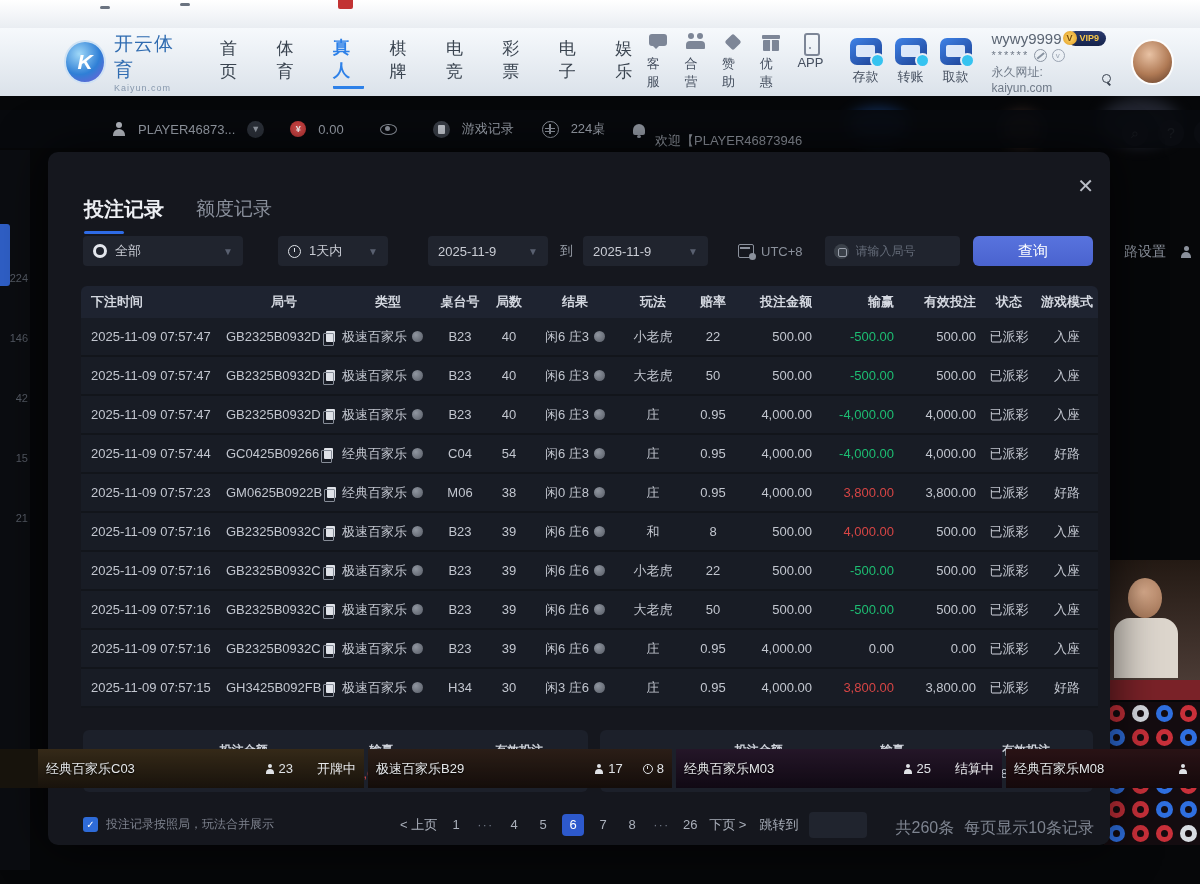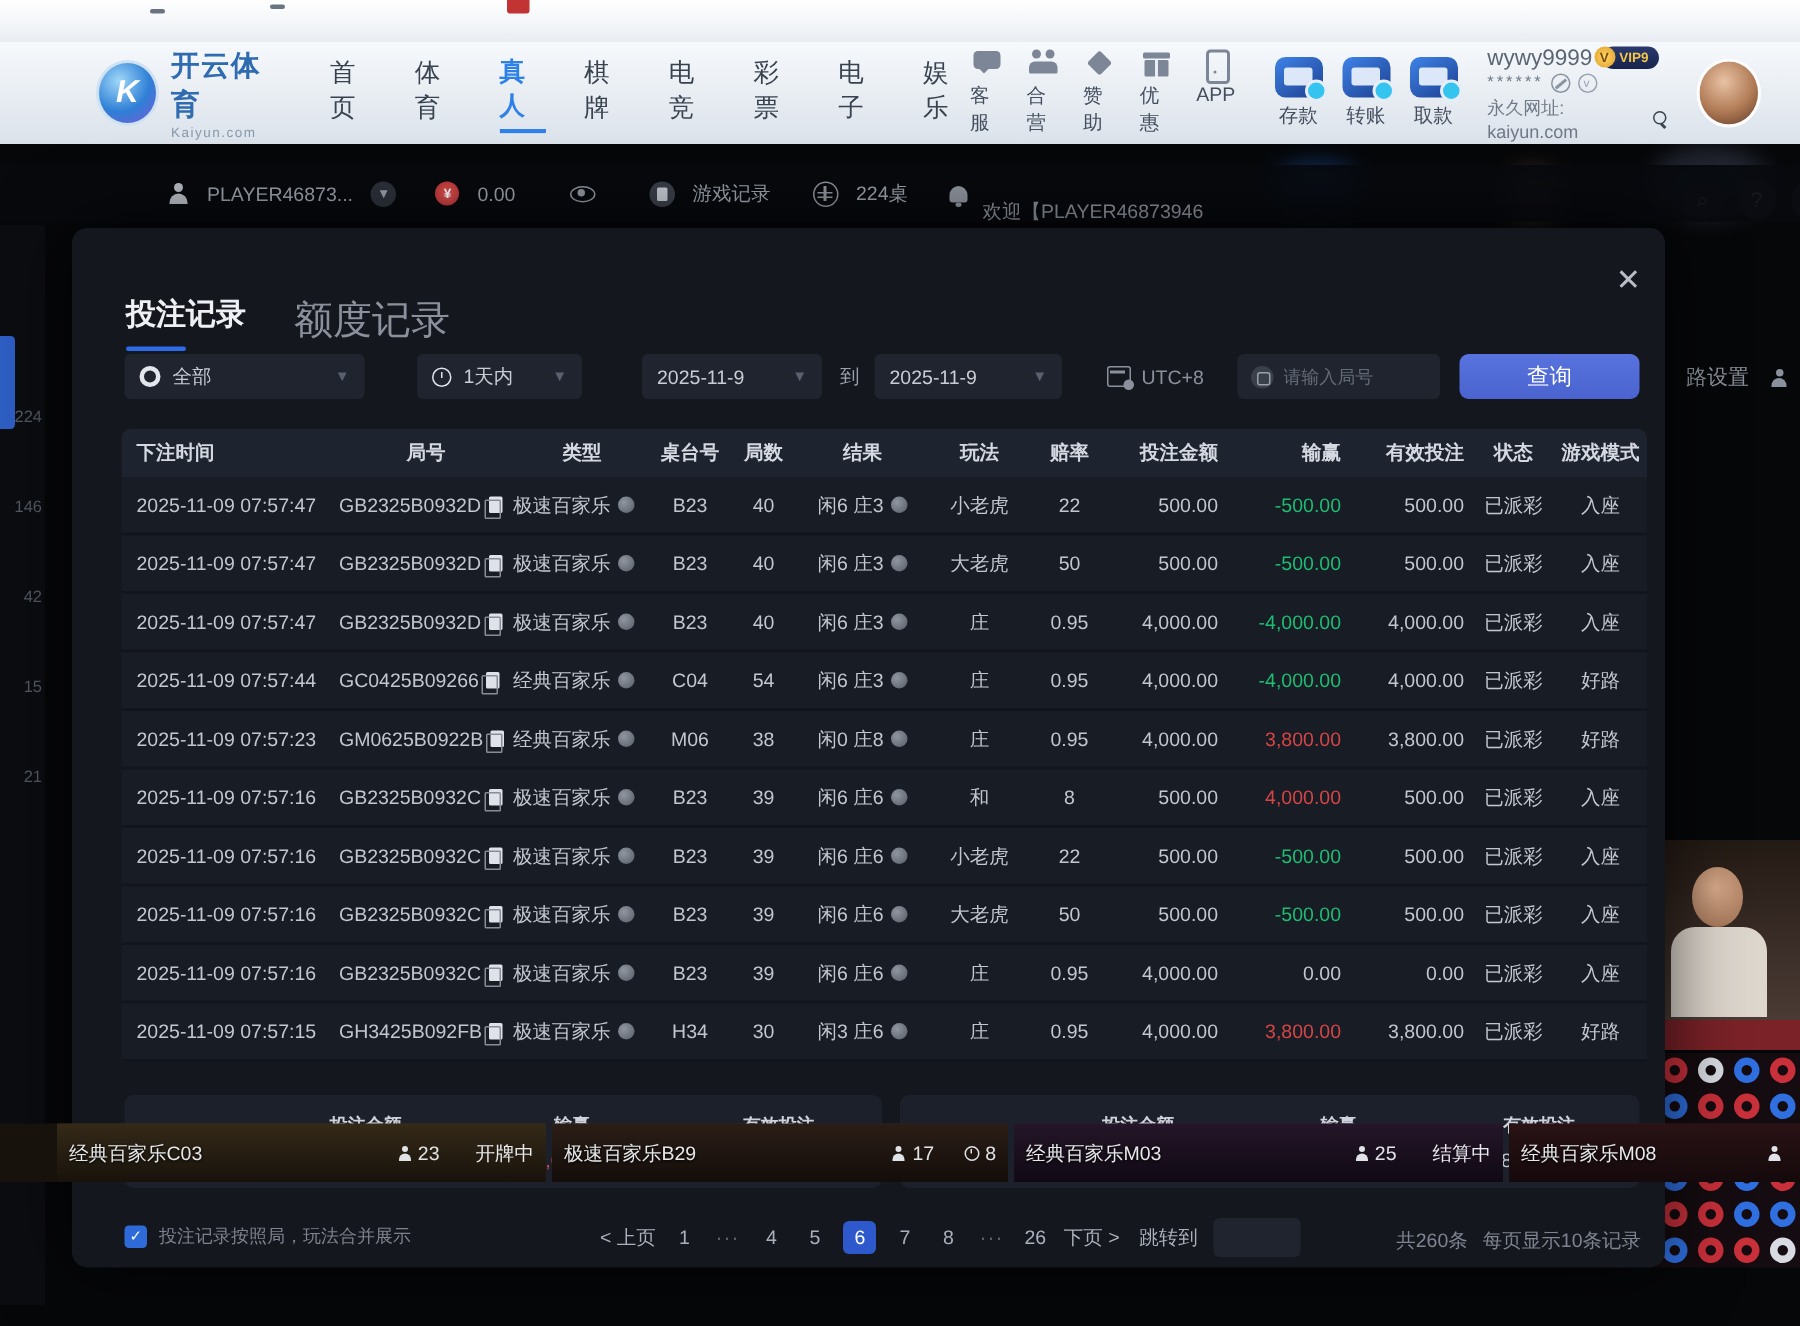--- a/index.html
+++ b/index.html
@@ -8,21 +8,21 @@
 
 
 .top-strip{position:absolute;top:0;left:0;width:1200px;height:28px;background:linear-gradient(#ffffff,#e9edf2)}
 .ts-mark{position:absolute;top:6px;width:10px;height:3px;background:#6a7380;border-radius:2px}
 .ts-badge{position:absolute;top:0;left:338px;width:15px;height:9px;background:#c23333;border-radius:0 0 2px 2px}
 
 
 .navbar{position:absolute;top:28px;left:0;width:1200px;height:68px;background:linear-gradient(#f6f9fc,#dbe2ea);display:flex;align-items:center;padding:0 26px 0 64px}
 .logo{display:flex;align-items:center;gap:8px;margin-right:30px}
 .logo-mark{width:44px;height:44px;border-radius:50%;background:radial-gradient(circle at 35% 30%,#9fd8f8,#2f7fd6 55%,#7b5bd6);display:flex;align-items:center;justify-content:center;color:#fff;font-weight:bold;font-size:21px;font-style:italic;border:2px solid #cfe2f4}
-.logo-txt .l1{font-size:19px;font-weight:bold;color:#2f6bb0;letter-spacing:1px}
+.logo-txt .l1{font-size:19px;font-weight:normal;color:#2f6bb0;letter-spacing:1px}
 .logo-txt .l2{font-size:9px;color:#8798ad;letter-spacing:1px}
 .nav-menu{display:flex;gap:25px;align-items:center}
 .nav-item{font-size:17px;color:#39434f;cursor:pointer;padding-bottom:4px}
 .nav-item.active{color:#2e81e8;font-weight:bold;border-bottom:3px solid #2e81e8;border-radius:1px}
 .nav-right{margin-left:auto;display:flex;align-items:center;gap:16px}
 .qa,.wa{display:flex;flex-direction:column;align-items:center;gap:3px;cursor:pointer}
 .qa-label,.wa-label{font-size:13px;color:#444e5e}
 .qi{width:22px;height:19px;position:relative}
 .qi::before,.qi::after{content:"";position:absolute}
 .qi-chat::before{left:2px;top:1px;width:18px;height:12px;background:#7d8697;border-radius:3px}
@@ -91,21 +91,21 @@
 .ic-grid{width:17px;height:17px;border:1.5px solid #8f959f;border-radius:50%;position:relative;margin-left:16px}
 .ic-grid::before{content:"";position:absolute;left:2px;top:6px;width:10px;height:1.5px;background:#8f959f;box-shadow:0 3px 0 #8f959f}
 .ic-grid::after{content:"";position:absolute;left:6.5px;top:2px;width:1.5px;height:10px;background:#8f959f}
 .ic-bell{width:12px;height:11px;background:#8f959f;border-radius:6px 6px 2px 2px;position:relative;margin-left:16px}
 .ic-bell::after{content:"";position:absolute;left:4px;bottom:-3px;width:4px;height:3px;border-radius:50%;background:#8f959f}
 .welcome{position:absolute;left:655px;top:12px;height:38px;line-height:38px;width:252px;overflow:hidden;white-space:nowrap;color:#8e939d;font-size:13px}
 
 
 .modal{position:absolute;left:48px;top:152px;width:1062px;height:693px;background:#15171e;border-radius:10px;box-shadow:0 0 50px rgba(0,0,0,.7)}
 .tabs{position:absolute;left:36px;top:44px;display:flex;gap:32px;align-items:flex-start}
-.tab{font-size:26px;color:#8a909c;cursor:pointer}
+.tab{font-size:19px;color:#8a909c;cursor:pointer}
 .tab.active{color:#eef0f4;font-weight:bold;font-size:20px}
 .tab.active::after{content:"";display:block;width:40px;height:3px;background:#2e6be6;border-radius:2px;margin-top:8px}
 .close{position:absolute;right:16px;top:22px;font-size:20px;color:#b9bdc6;cursor:pointer}
 .filters{position:absolute;left:35px;top:84px;width:1010px;height:30px;display:flex;align-items:center;font-size:13px;color:#c9ccd4}
 .dd{height:30px;background:#20242e;border-radius:4px;display:flex;align-items:center;gap:8px;padding:0 10px;cursor:pointer}
 .dd .chev{margin-left:auto;color:#596070;font-size:10px}
 .dd1{width:160px}
 .dd2{width:110px;margin-left:35px}
 .date1{width:120px;margin-left:40px}
 .to-label{margin-left:12px;color:#9aa0aa}
@@ -156,21 +156,21 @@
 .merge{position:absolute;left:35px;top:664px;display:flex;gap:8px;align-items:center}
 .chk{width:15px;height:15px;background:#2e6bd8;border-radius:3px;color:#fff;font-size:10px;text-align:center;line-height:15px;cursor:pointer}
 .merge-note{font-size:12px;color:#7d828e}
 .pagin{position:absolute;left:352px;top:660px;display:flex;align-items:center;gap:9px;font-size:13px;color:#aab0bb}
 .pg{min-width:20px;height:22px;line-height:22px;text-align:center;cursor:pointer}
 .pg.active{background:#2d59cc;color:#fff;border-radius:4px;width:22px}
 .pg.ellipsis{color:#6d7380;letter-spacing:1px;cursor:default}
 .pg-nav{cursor:pointer}
 .jump-label{margin-left:4px}
 .jump-input{width:58px;height:26px;background:#20242e;border:none;border-radius:4px;margin-left:2px;color:#c9ccd4;padding:0 6px;font-family:"Liberation Sans",sans-serif}
-.stats{position:absolute;right:16px;top:666px;font-size:13px;color:#7e8490;display:flex;gap:10px}
+.stats{position:absolute;right:16px;top:666px;font-size:16px;color:#7e8490;display:flex;gap:10px}
 
 
 .cards{position:absolute;left:0;top:749px;width:1200px;height:39px}
 .card0{position:absolute;left:0;top:0;width:38px;height:39px;background:#17130c}
 .card{position:absolute;top:0;height:39px;display:flex;align-items:center;gap:10px;padding:16px 8px;overflow:hidden;cursor:pointer}
 .card::before{content:"";position:absolute;inset:0;background:rgba(0,0,0,.28)}
 .card>*{position:relative;z-index:1}
 .bg1{background:linear-gradient(180deg,#4a3a22,#221a10)}
 .bg2{background:linear-gradient(180deg,#3c2a20,#1c120e)}
 .bg3{background:linear-gradient(180deg,#331f38,#170d1c)}

